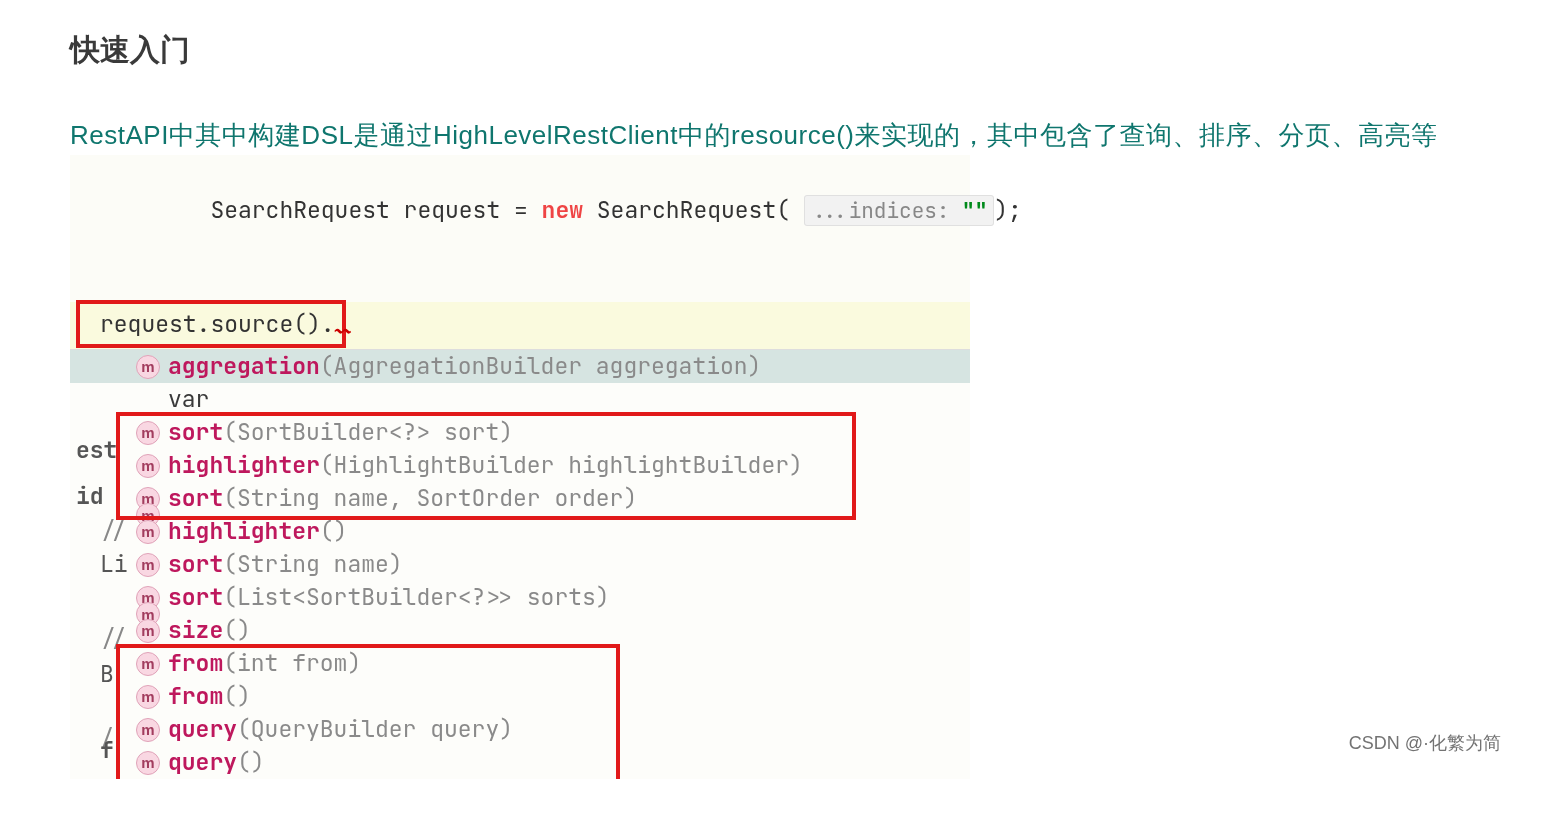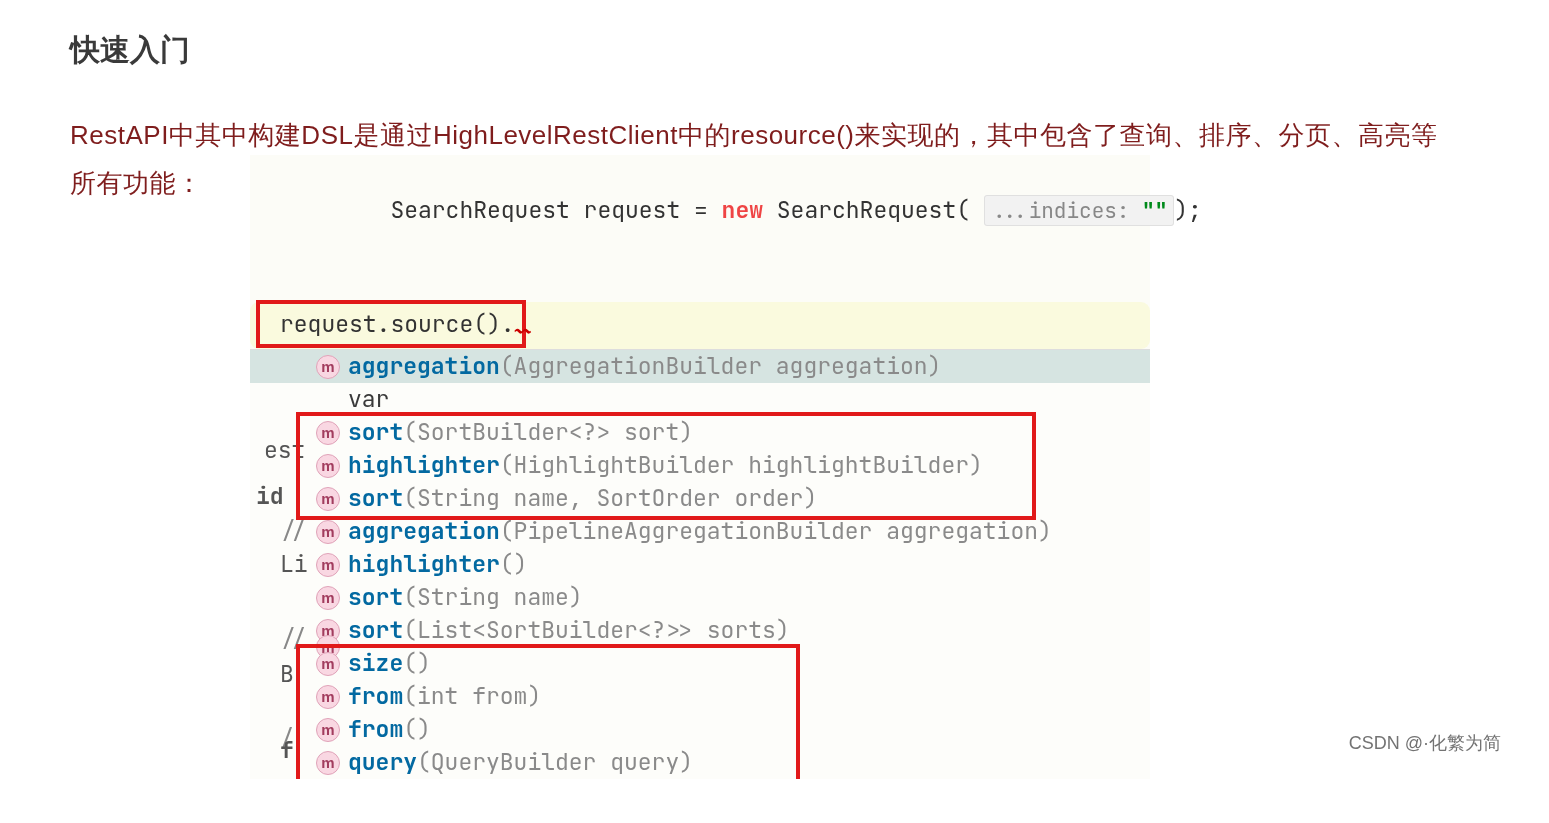--- a/index.html
+++ b/index.html
@@ -18,21 +18,21 @@
   }
   .heading {
     font-size: 30px;
     font-weight: 700;
     color: #3a3a3a;
     margin: 10px 0 40px 0;
   }
   .bodytext {
     font-size: 26px;
     line-height: 48px;
-    color: #7f1d1d;
+    color: #0f766e;
     letter-spacing: 0.5px;
   }
   .bodyrow {
     display: flex;
     align-items: flex-start;
   }
   .codewrap {
     position: relative;
     width: 900px;
     background: #fcfcf7;
@@ -54,21 +54,20 @@
     color: #888;
     padding: 1px 6px;
     font-size: 21px;
   }
   .strlit { color: #008a1b; font-weight: 600; }
   .srcline {
     background: #fafade;
     padding: 6px 8px 6px 30px;
     position: relative;
     margin-top: 36px;
-    border-radius: 9px;
   }
   .redbox-source {
     position: absolute;
     left: 6px;
     top: -2px;
     width: 262px;
     height: 40px;
     border: 4px solid #e11919;
     pointer-events: none;
   }
@@ -98,31 +97,31 @@
     border: 1px solid #e0a3b9;
     display: flex;
     align-items: center;
     justify-content: center;
     font-size: 15px;
     font-weight: 600;
     color: #a23c5e;
     font-family: sans-serif;
   }
   .poprow .content { padding-left: 32px; }
-  .mname { font-weight: 700; color: #0369a1; }
+  .mname { font-weight: 700; color: #be185d; }
   .mparams { color: #8a8a8a; }
   .var-row { padding-left: 98px; color: #3a3a3a; }
   .behind {
     position: absolute;
     left: 0;
     color: #555;
     font-family: "JetBrains Mono", "Consolas", "Menlo", monospace;
     font-size: 23px;
   }
-  .behind-est { top: 84px; left: 14px; }
+  .behind-est { top: 84px; left: 6px; font-weight: bold; }
   .behind-id  { top: 130px; left: 6px; font-weight: 700; }
   .behind-sl1 { top: 164px; left: 30px; color: #888; }
   .behind-li  { top: 198px; left: 30px; }
   .behind-sl2 { top: 272px; left: 30px; color: #888; }
   .behind-b   { top: 308px; left: 30px; }
   .behind-sl3 { top: 372px; left: 30px; color: #888; }
   .behind-f   { top: 384px; left: 30px; font-weight: 700; }
   .redbox {
     position: absolute;
     border: 4px solid #e11919;
@@ -142,21 +141,20 @@
 </head>
 <body>
 
 <div class="page">
 
   <h2 class="heading">快速入门</h2>
 
   <div class="bodytext">RestAPI中其中构建DSL是通过HighLevelRestClient中的resource()来实现的，其中包含了查询、排序、分页、高亮等</div>
 
   <div class="bodyrow">
-    <div class="bodytext" style="min-width:180px;">所有功能：</div>
 
     <div class="codewrap">
 
       <div class="codeline">
         <span>SearchRequest request = </span><span class="kw-new">new</span><span> SearchRequest( </span><span class="param-hint"><span>...indices:</span> <span class="strlit">""</span></span><span>);</span>
       </div>
 
       <div class="srcline">
         <div class="redbox-source"></div>
         <span>request.source()</span><span>.</span><span class="squiggle">〰</span>
@@ -187,21 +185,20 @@
         <div class="poprow">
           <span class="m-icon">m</span>
           <span class="content"><span class="mname">highlighter</span><span class="mparams">(HighlightBuilder highlightBuilder)</span></span>
         </div>
         <div class="poprow">
           <span class="m-icon">m</span>
           <span class="content"><span class="mname">sort</span><span class="mparams">(String name, SortOrder order)</span></span>
         </div>
         <div class="poprow">
           <span class="m-icon">m</span>
-          <span class="content"><span class="mname">aggregation</span><span class="mparams">(PipelineAggregationBuilder aggregation)</span></span>
         </div>
         <div class="poprow">
           <span class="m-icon">m</span>
           <span class="content"><span class="mname">highlighter</span><span class="mparams">()</span></span>
         </div>
         <div class="poprow">
           <span class="m-icon">m</span>
           <span class="content"><span class="mname">sort</span><span class="mparams">(String name)</span></span>
         </div>
         <div class="poprow">

